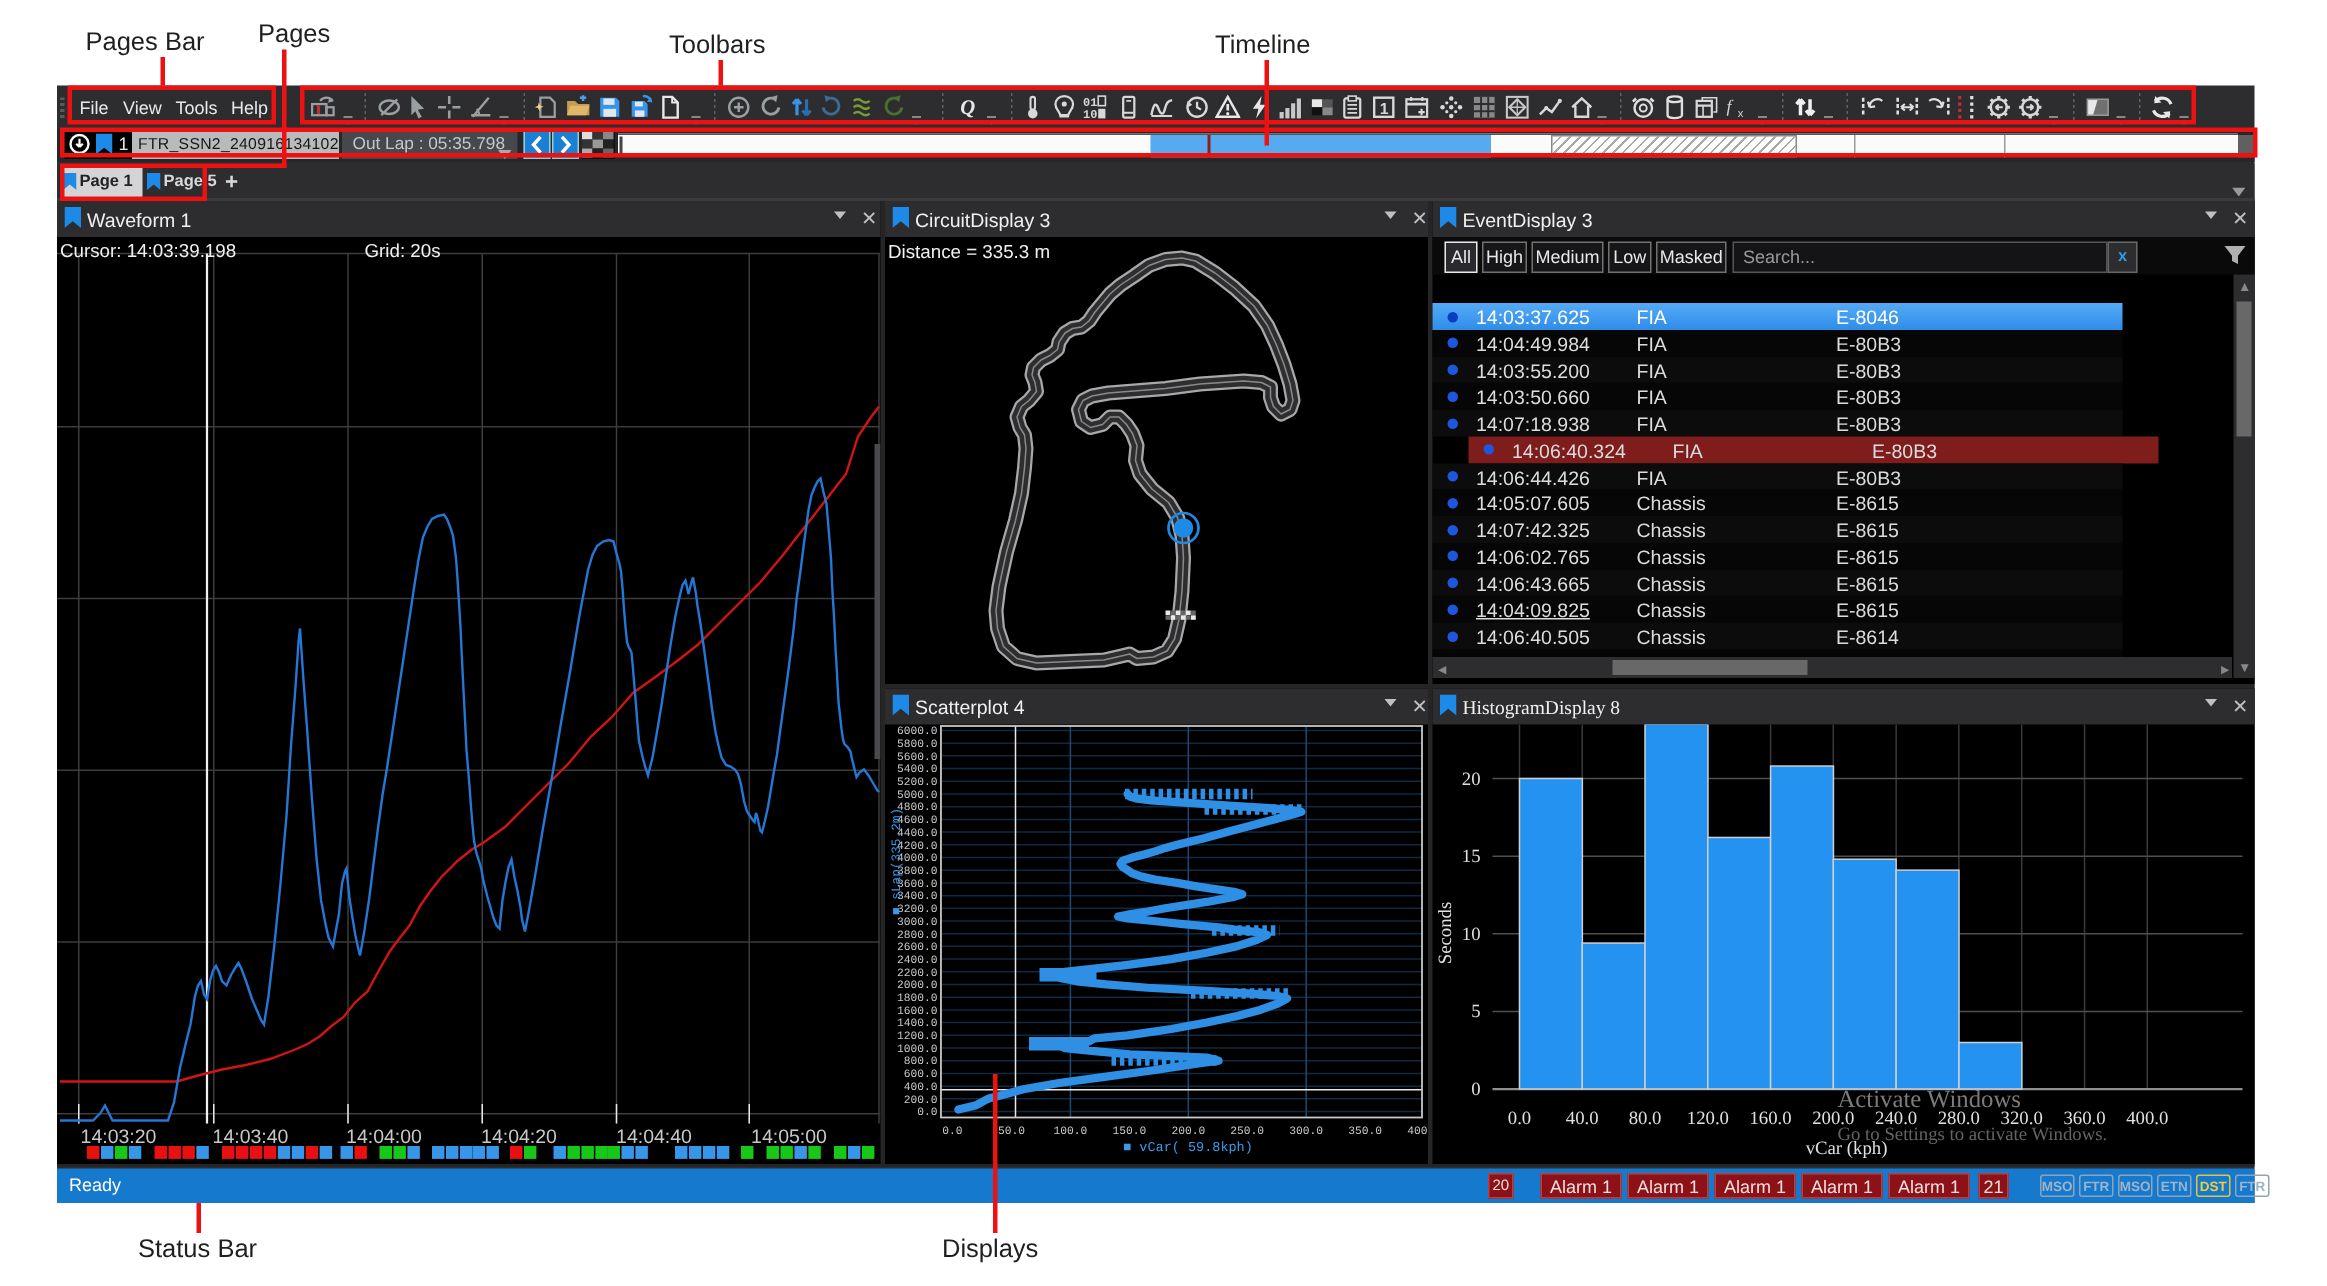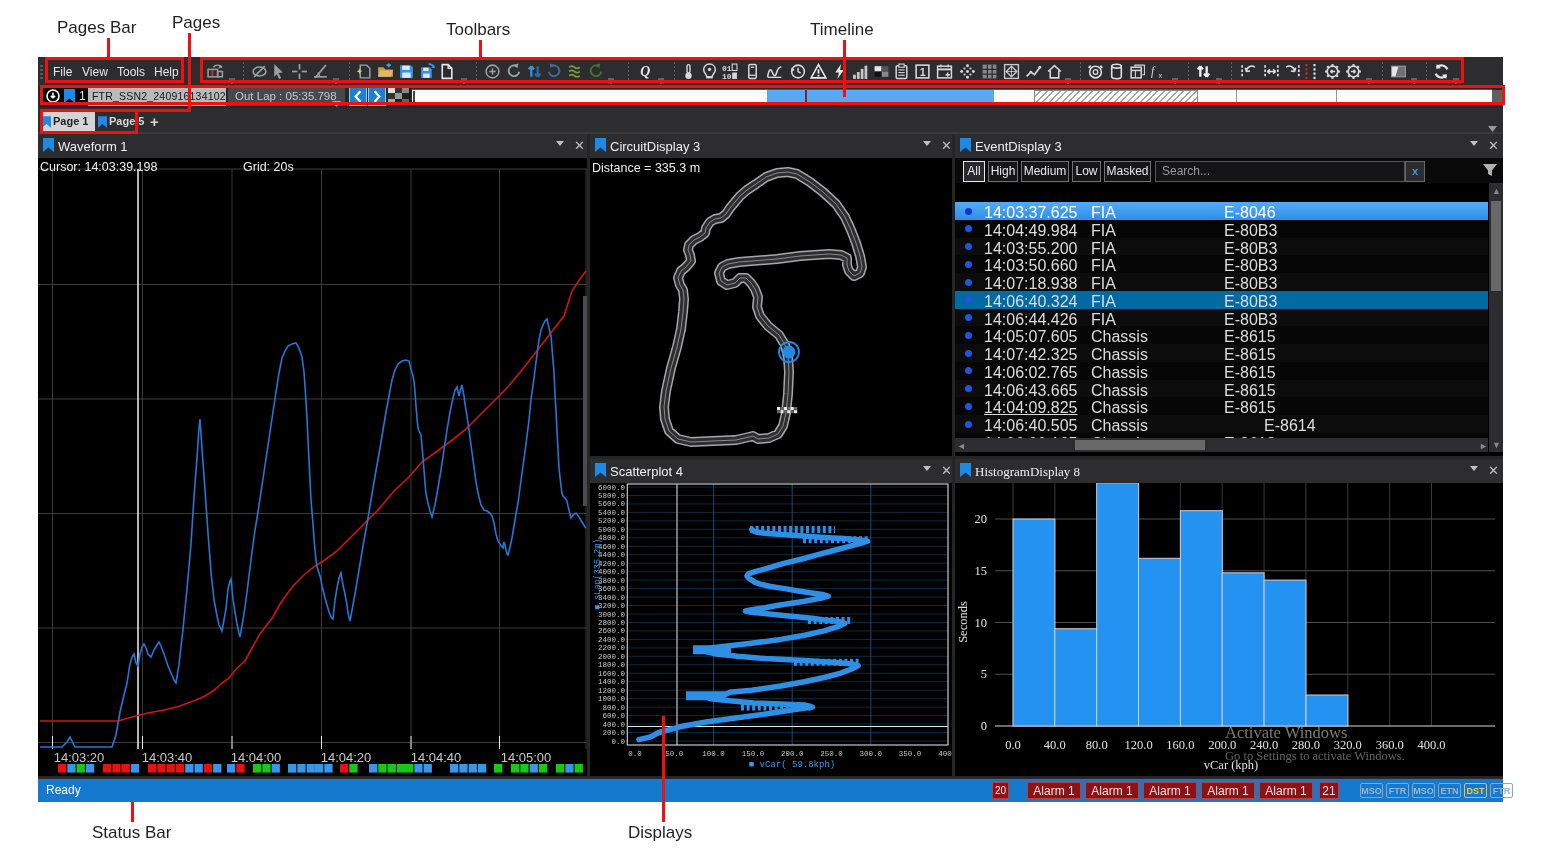--- a/index.html
+++ b/index.html
@@ -9,21 +9,21 @@
 #app{position:absolute;left:38px;top:57px;width:1465px;height:745px;background:#2d2d30;}
 .mtxt{position:absolute;top:8px;font-size:12px;color:#e8e8e8;}
 .ico{position:absolute;top:6px;width:17px;height:17px;}
 .sep{position:absolute;top:5px;width:1px;height:18px;background:repeating-linear-gradient(#606060 0 2px,transparent 2px 4px);}
 .dd{position:absolute;top:14px;width:8px;height:7px;}
 .panel{position:absolute;background:#000;}
 .ptitle{position:absolute;left:0;top:0;right:0;height:24px;background:#2d2d30;color:#f0f0f0;font-size:13px;}
 .ptxt{position:absolute;left:20px;top:5px;}
 .bkm{position:absolute;left:5px;top:4px;width:11px;height:14px;}
 .pbtn{position:absolute;top:4px;color:#c0c0c0;font-size:12px;}
-.erow{position:absolute;left:0;width:533px;height:18px;color:#dcdcdc;font-size:16px;}
+.erow{position:absolute;left:0;width:460px;height:18px;color:#dcdcdc;font-size:13px;}
 .erow div{position:absolute;top:2px;}
 .edot{position:absolute;left:10px;top:5.5px;width:7px;height:7px;border-radius:50%;background:#1e56e0;}
 .fbtn{position:absolute;top:3px;height:21px;border:1px solid #707070;color:#e8e8e8;font-size:12px;text-align:center;background:#161618;}
 .chip{position:absolute;top:3px;height:17px;background:#8c1218;border:1px solid #b84040;color:#f0e0e0;font-size:12px;text-align:center;line-height:16px;}
 .badge{position:absolute;top:4px;height:15px;width:23px;border:1px solid #8fa4b8;border-radius:2px;color:#9fb4c8;font-size:9px;font-weight:bold;text-align:center;line-height:14px;}
 </style></head><body>
 
 <div class="lbl" style="left:57px;top:18px;">Pages Bar</div>
 <div class="lbl" style="left:172px;top:13px;">Pages</div>
 <div class="lbl" style="left:446px;top:20px;">Toolbars</div>
@@ -587,21 +587,21 @@
         <div style="left:29px;">14:03:50.660</div>
         <div style="left:136px;">FIA</div>
         <div style="left:269px;">E-80B3</div>
       </div>
 <div class="erow" style="top:139.0px;height:18px;background:#0c0c0c;">
         <span class="edot" style="background:#1e56e0;"></span>
         <div style="left:29px;">14:07:18.938</div>
         <div style="left:136px;">FIA</div>
         <div style="left:269px;">E-80B3</div>
       </div>
-<div class="erow" style="top:156.8px;height:18px;background:#0369a1;">
+<div class="erow" style="top:156.8px;height:18px;background:#7f1d1d;margin-left:24px;">
         <span class="edot" style="background:#1e56e0;"></span>
         <div style="left:29px;">14:06:40.324</div>
         <div style="left:136px;">FIA</div>
         <div style="left:269px;">E-80B3</div>
       </div>
 <div class="erow" style="top:174.5px;height:18px;background:#0c0c0c;">
         <span class="edot" style="background:#1e56e0;"></span>
         <div style="left:29px;">14:06:44.426</div>
         <div style="left:136px;">FIA</div>
         <div style="left:269px;">E-80B3</div>
@@ -633,21 +633,21 @@
 <div class="erow" style="top:263.2px;height:18px;background:#060606;">
         <span class="edot" style="background:#1e56e0;"></span>
         <div style="left:29px;text-decoration:underline;">14:04:09.825</div>
         <div style="left:136px;">Chassis</div>
         <div style="left:269px;">E-8615</div>
       </div>
 <div class="erow" style="top:281.0px;height:18px;background:#0c0c0c;">
         <span class="edot" style="background:#1e56e0;"></span>
         <div style="left:29px;">14:06:40.505</div>
         <div style="left:136px;">Chassis</div>
-        <div style="left:269px;margin-left:40px;">E-8614</div>
+        <div style="left:269px;">E-8614</div>
       </div>
 <div class="erow" style="top:298.8px;height:18px;background:#060606;">
         <span class="edot" style="background:#1e56e0;"></span>
         <div style="left:29px;">14:06:00.165</div>
         <div style="left:136px;">Chassis</div>
         <div style="left:269px;">E-8618</div>
       </div>
 <div class="abs" style="left:0;top:304px;width:533px;height:14px;background:#2d2d30;">
         <div class="abs" style="left:2px;top:3px;color:#888;font-size:9px;">◄</div>
         <div class="abs" style="left:120px;top:2px;width:130px;height:10px;background:#686868;"></div>

